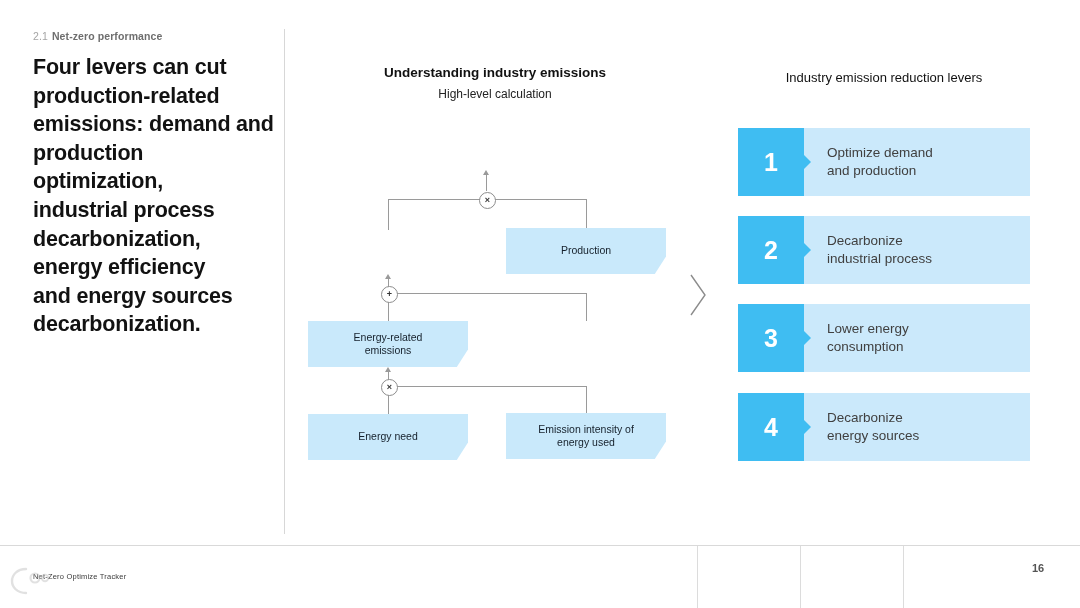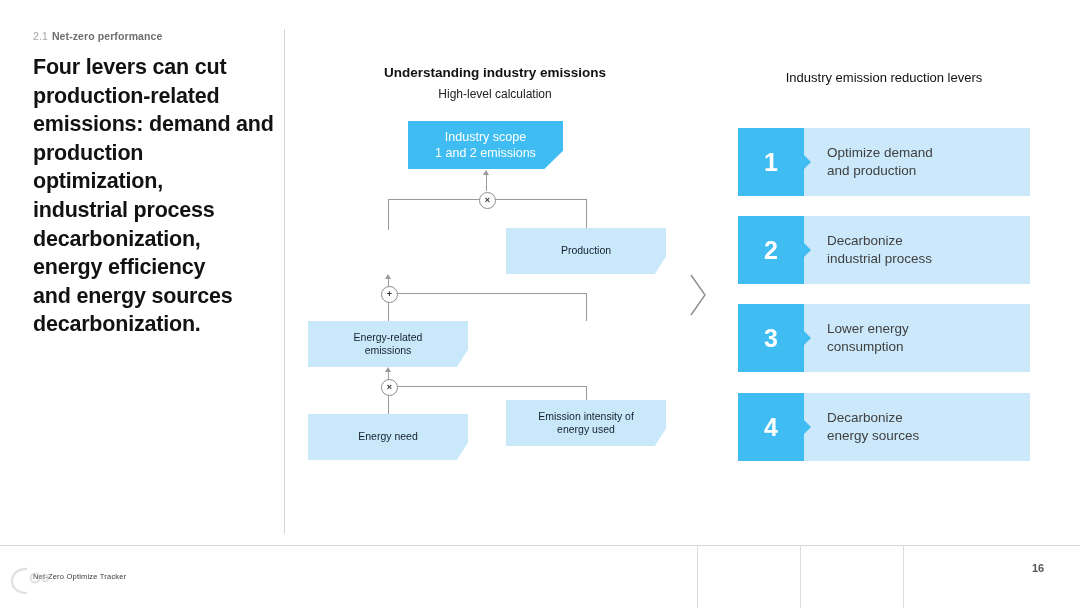--- a/index.html
+++ b/index.html
@@ -293,22 +293,20 @@
 and energy sources
 decarbonization.</div>
   </div>
   <div class="vdivider"></div>
 
   <div class="center-col">
 
     <div class="diagram-title">Understanding industry emissions</div>
     <div class="diagram-sub">High-level calculation</div>
 
-    <div class="node scope" style="left:108px; top:56px; width:155px; height:48px;">Industry scope
-1 and 2 emissions</div>
 
     <div class="ln v" style="left:186px; top:108px; height:18px;"></div>
     <div class="arrowhead" style="left:183px; top:105px;"></div>
 
     <div class="ln h" style="left:88px; top:134px; width:198px;"></div>
     <div class="ln v" style="left:88px; top:134px; height:31px;"></div>
     <div class="ln v" style="left:286px; top:134px; height:31px;"></div>
     <div class="op" style="left:179px; top:127px;">×</div>
 
     <div class="node light" style="left:206px; top:163px; width:160px; height:46px;">Production</div>
@@ -324,21 +322,21 @@
 emissions</div>
 
     <div class="ln v" style="left:88px; top:305px; height:16px;"></div>
     <div class="arrowhead" style="left:85px; top:302px;"></div>
     <div class="ln h" style="left:88px; top:321px; width:198px;"></div>
     <div class="ln v" style="left:286px; top:321px; height:28px;"></div>
     <div class="ln v" style="left:88px; top:321px; height:28px;"></div>
     <div class="op" style="left:81px; top:314px;">×</div>
 
     <div class="node light" style="left:8px; top:349px; width:160px; height:46px;">Energy need</div>
-    <div class="node light" style="left:206px; top:335px; width:160px; height:46px;">Emission intensity of
+    <div class="node light" style="left:206px; top:348px; width:160px; height:46px;">Emission intensity of
 energy used</div>
   </div>
 
   <div class="chevron-sep">
     <svg width="20" height="46" viewBox="0 0 20 46">
       <polyline points="3,3 17,23 3,43" fill="none" stroke="#8c8c8c" stroke-width="1.4"></polyline>
     </svg>
   </div>
 
   <div class="right-col">

